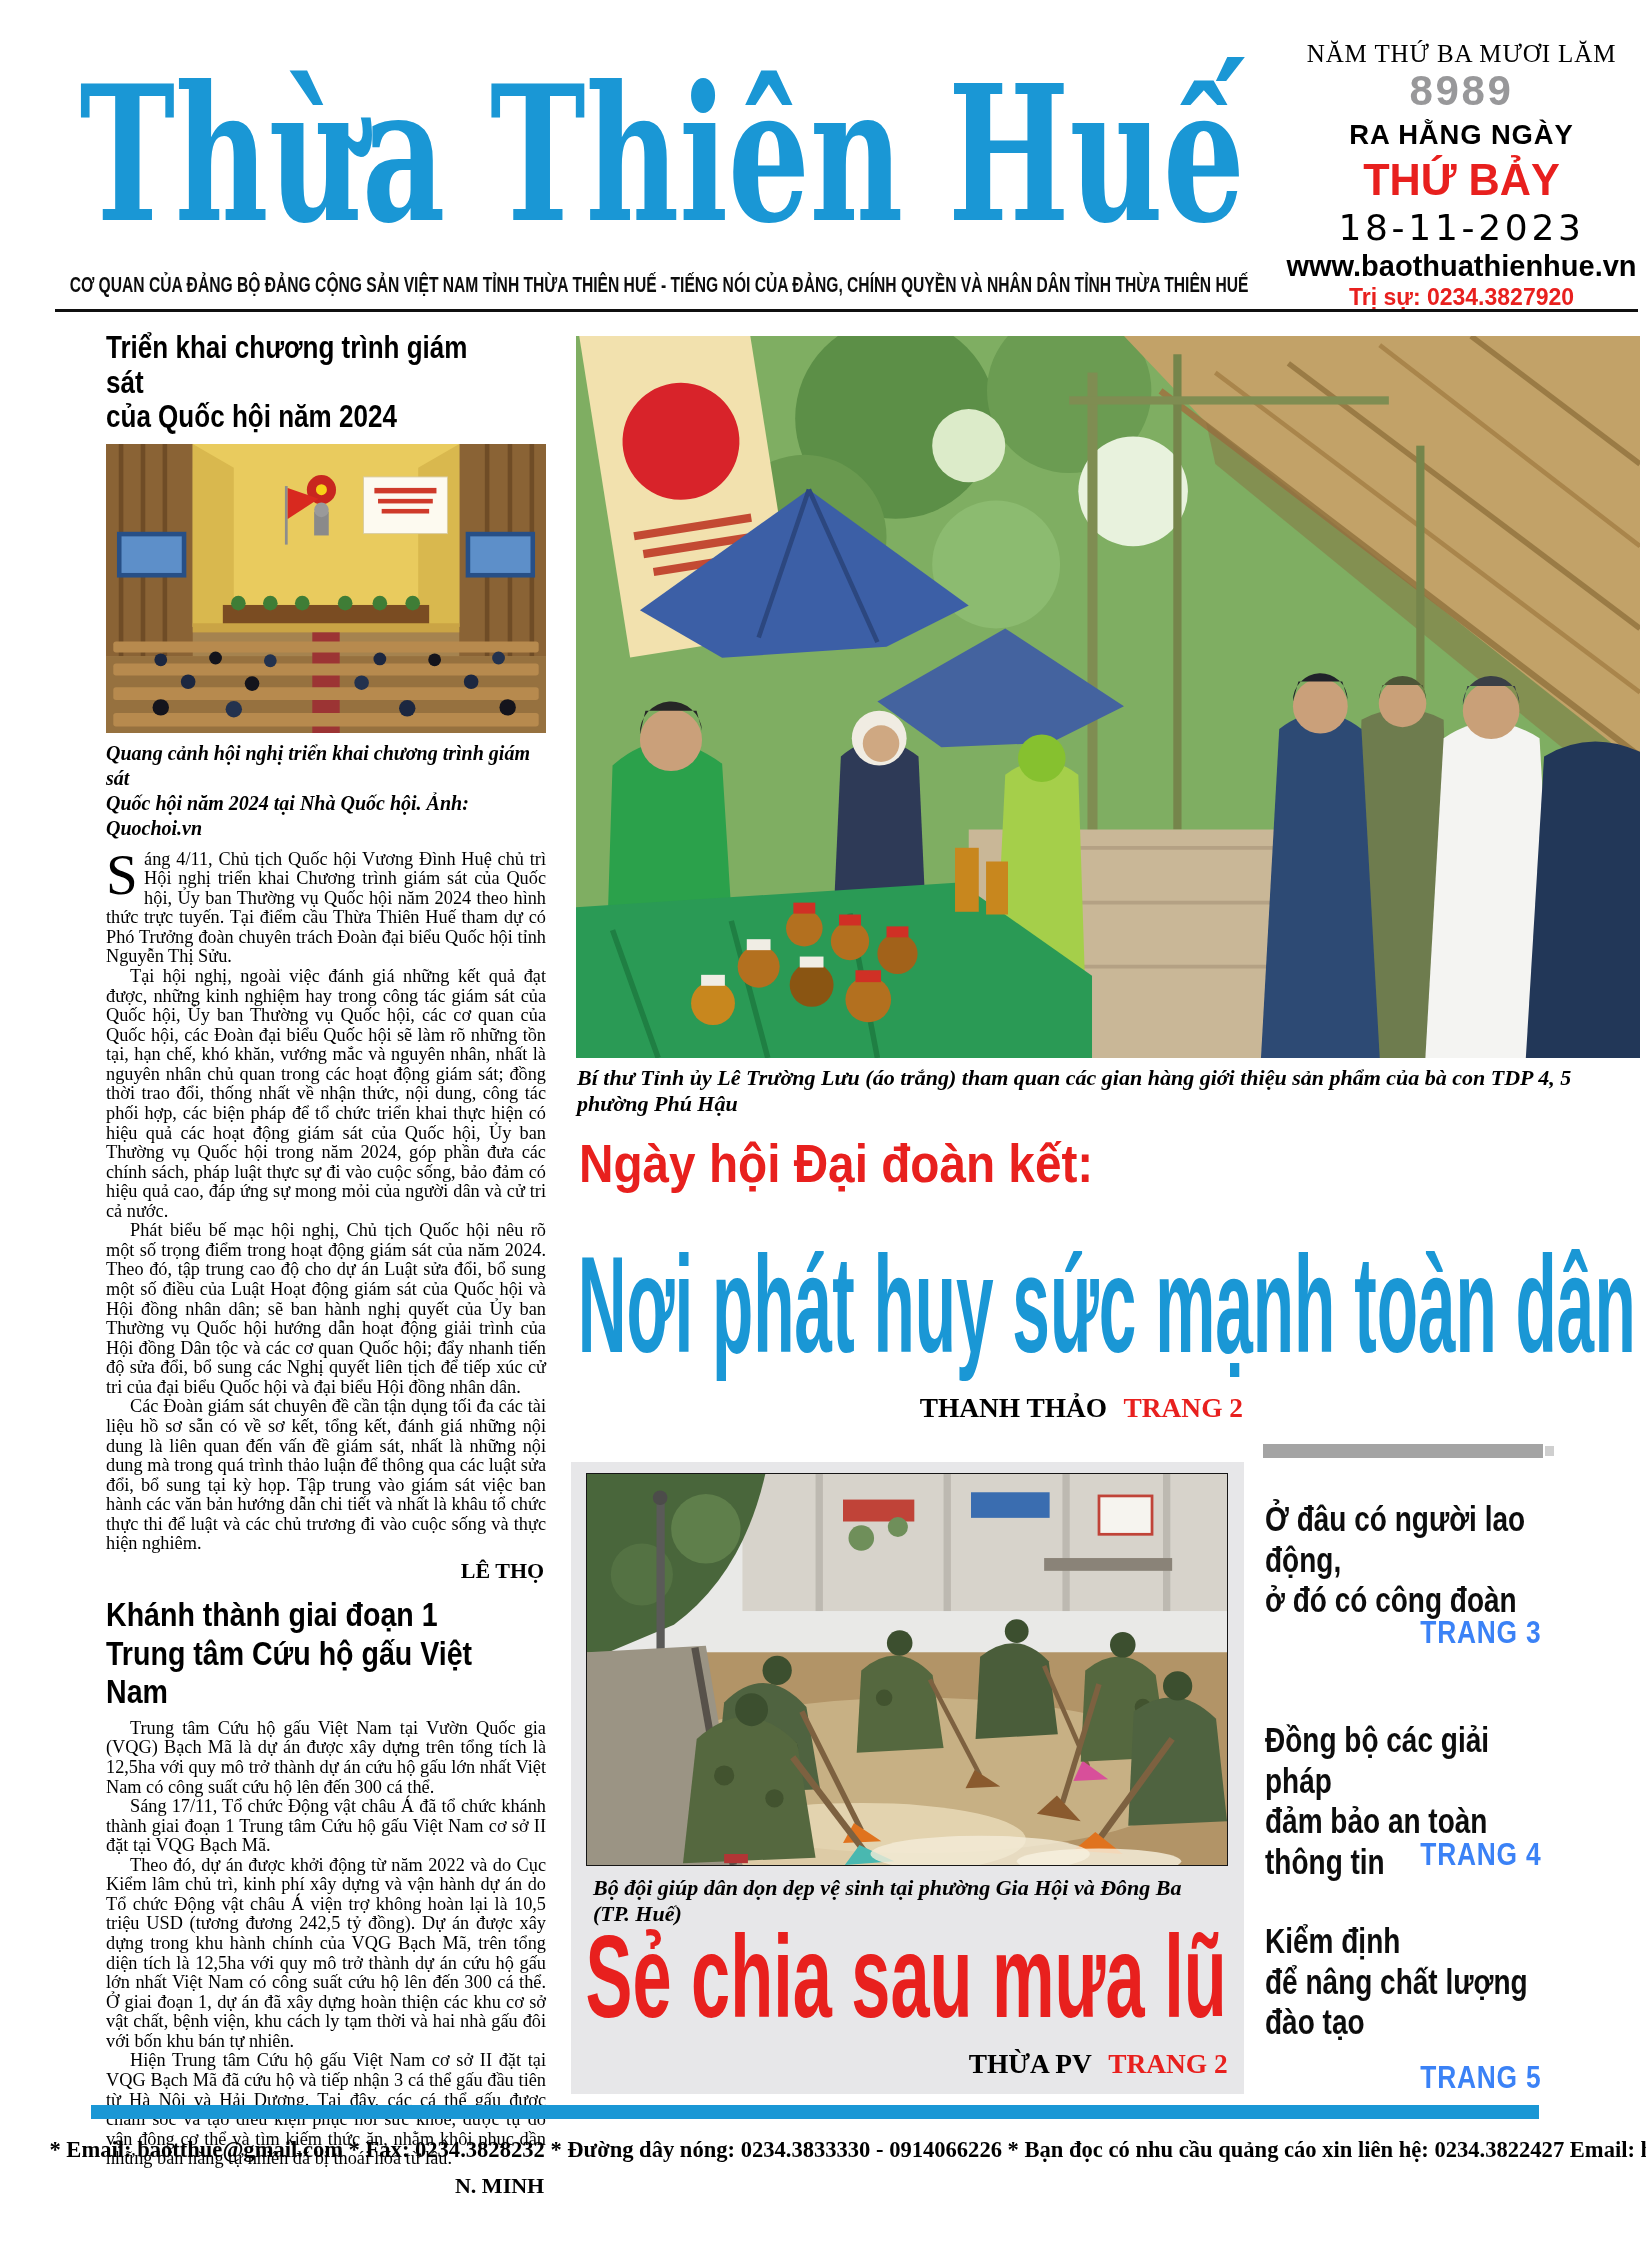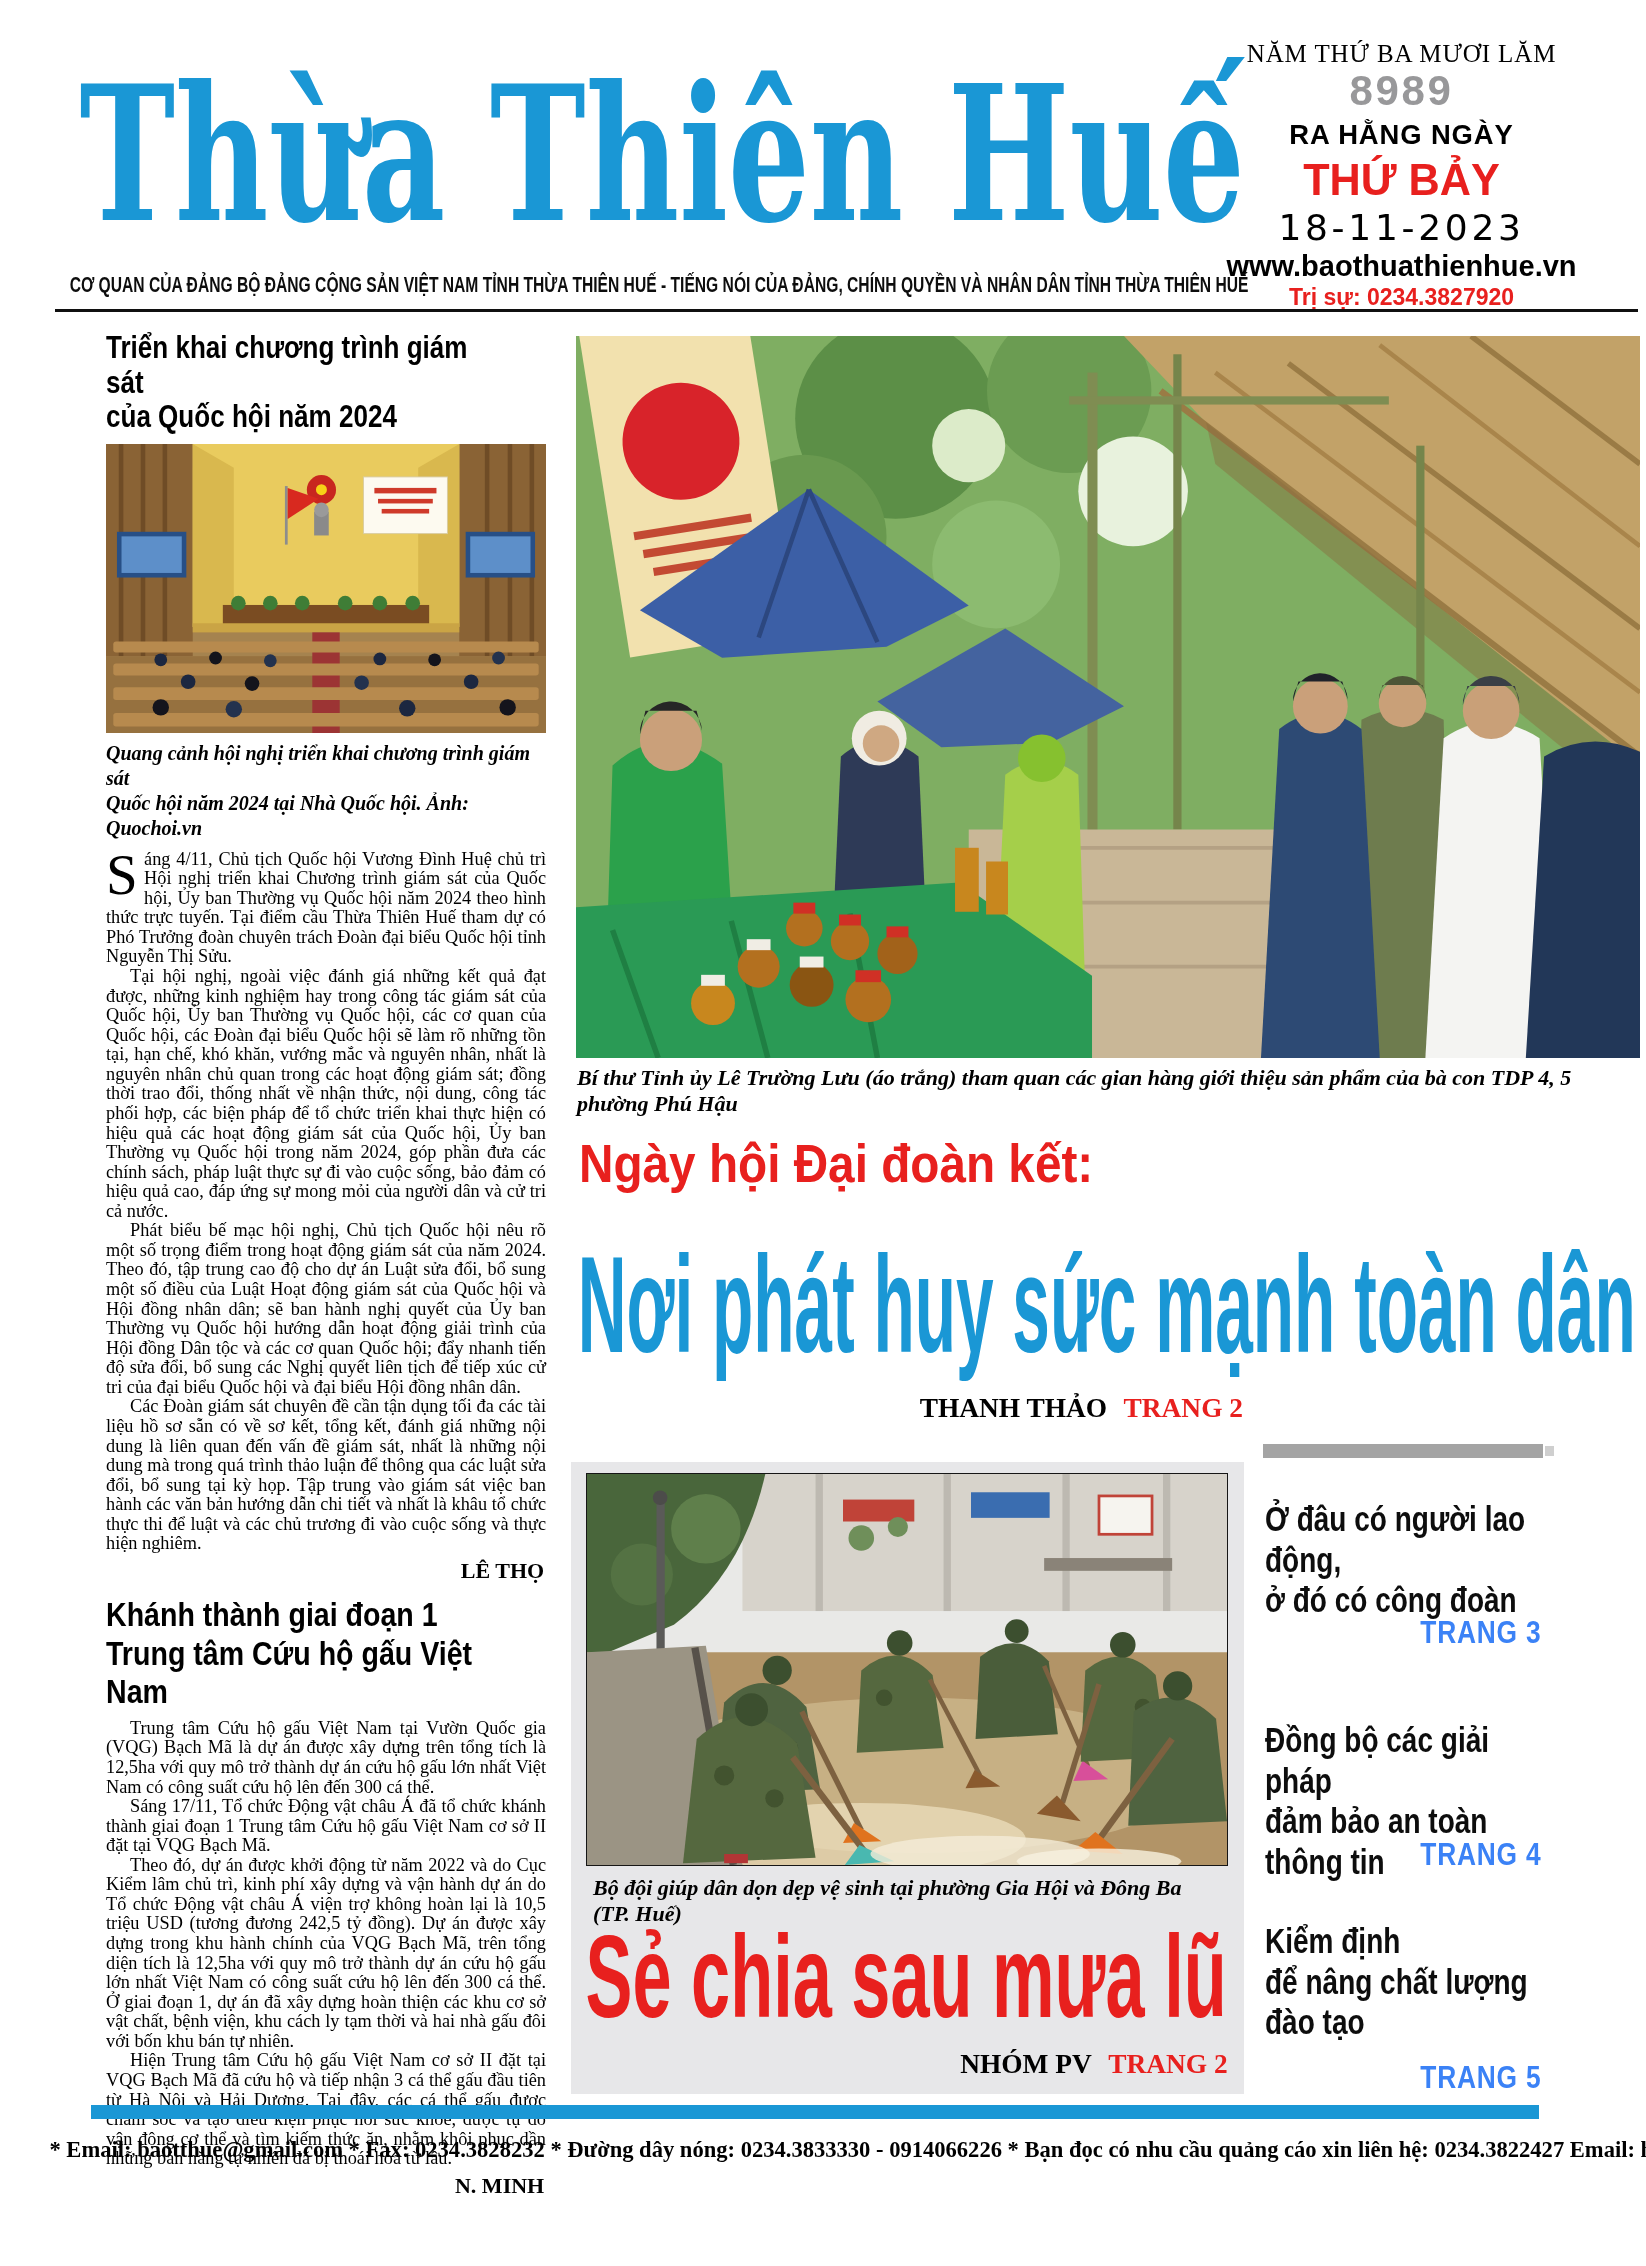--- a/index.html
+++ b/index.html
@@ -1,21 +1,21 @@
 <!DOCTYPE html>
 <html lang="vi" style="font-size:14.6px"><head>
 <meta charset="utf-8">
 <style>
   html,body{margin:0;padding:0;background:#888;}
   .page{position:relative;width:1647px;height:2267px;background:#ffffff;overflow:hidden;
         font-family:"Liberation Serif",serif;color:#000;}
   svg{display:block;}
   
   .masthead-svg{position:absolute;left:79px;top:25.6px;}
-  .infobox{position:absolute;left:1216px;top:40px;width:371px;text-align:center;
+  .infobox{position:absolute;left:1276px;top:40px;width:371px;text-align:center;
            font-family:"Liberation Sans",sans-serif;}
   .info-year{font-family:"Liberation Serif",serif;font-size:25px;letter-spacing:0.9px;}
   .info-issue{font-size:42px;font-weight:bold;color:#98989a;line-height:1;margin-top:1.8px;letter-spacing:2.7px;}
   .info-freq{font-size:27.4px;font-weight:bold;margin-top:7.3px;letter-spacing:0.9px;}
   .info-day{font-size:45px;font-weight:bold;color:#e8201e;line-height:1;margin-top:5.5px;
             transform:scaleX(.96);transform-origin:center;}
   .info-date{font-size:36px;letter-spacing:3.7px;margin-top:5.5px;font-family:"DejaVu Sans",sans-serif;}
   .info-web{font-size:29px;font-weight:bold;margin-top:1.8px;}
   .info-addr{font-size:23px;font-weight:bold;color:#e8201e;margin-top:8.2px;}
   .info-phone{font-size:23px;font-weight:bold;color:#e8201e;margin-top:0.9px;}
@@ -337,21 +337,21 @@
       </svg>
     </div>
 
     <div class="p2caption">Bộ đội giúp dân dọn dẹp vệ sinh tại phường Gia Hội và Đông Ba (TP. Huế)</div>
 
     <svg class="redhead-svg" width="655" height="137" viewBox="0 0 717 150">
       <text x="6" y="114" font-family="Liberation Sans, sans-serif" font-weight="bold" font-size="128" fill="#e8201e" textLength="702" lengthAdjust="spacingAndGlyphs">Sẻ chia sau mưa lũ</text>
     </svg>
 
     <div class="byline2-row">
-      <span>NHÓM PV</span><span class="byline-page">TRANG 2</span>
+      <span>THỪA PV</span><span class="byline-page">TRANG 2</span>
     </div>
   </div>
 
   <div class="sbar">
       <span class="tail"></span>
     </div>
 
   <div class="teaser t1">Ở đâu có người lao động,
 ở đó có công đoàn</div>
   <div class="pageref r3"><span>TRANG 3</span></div>

